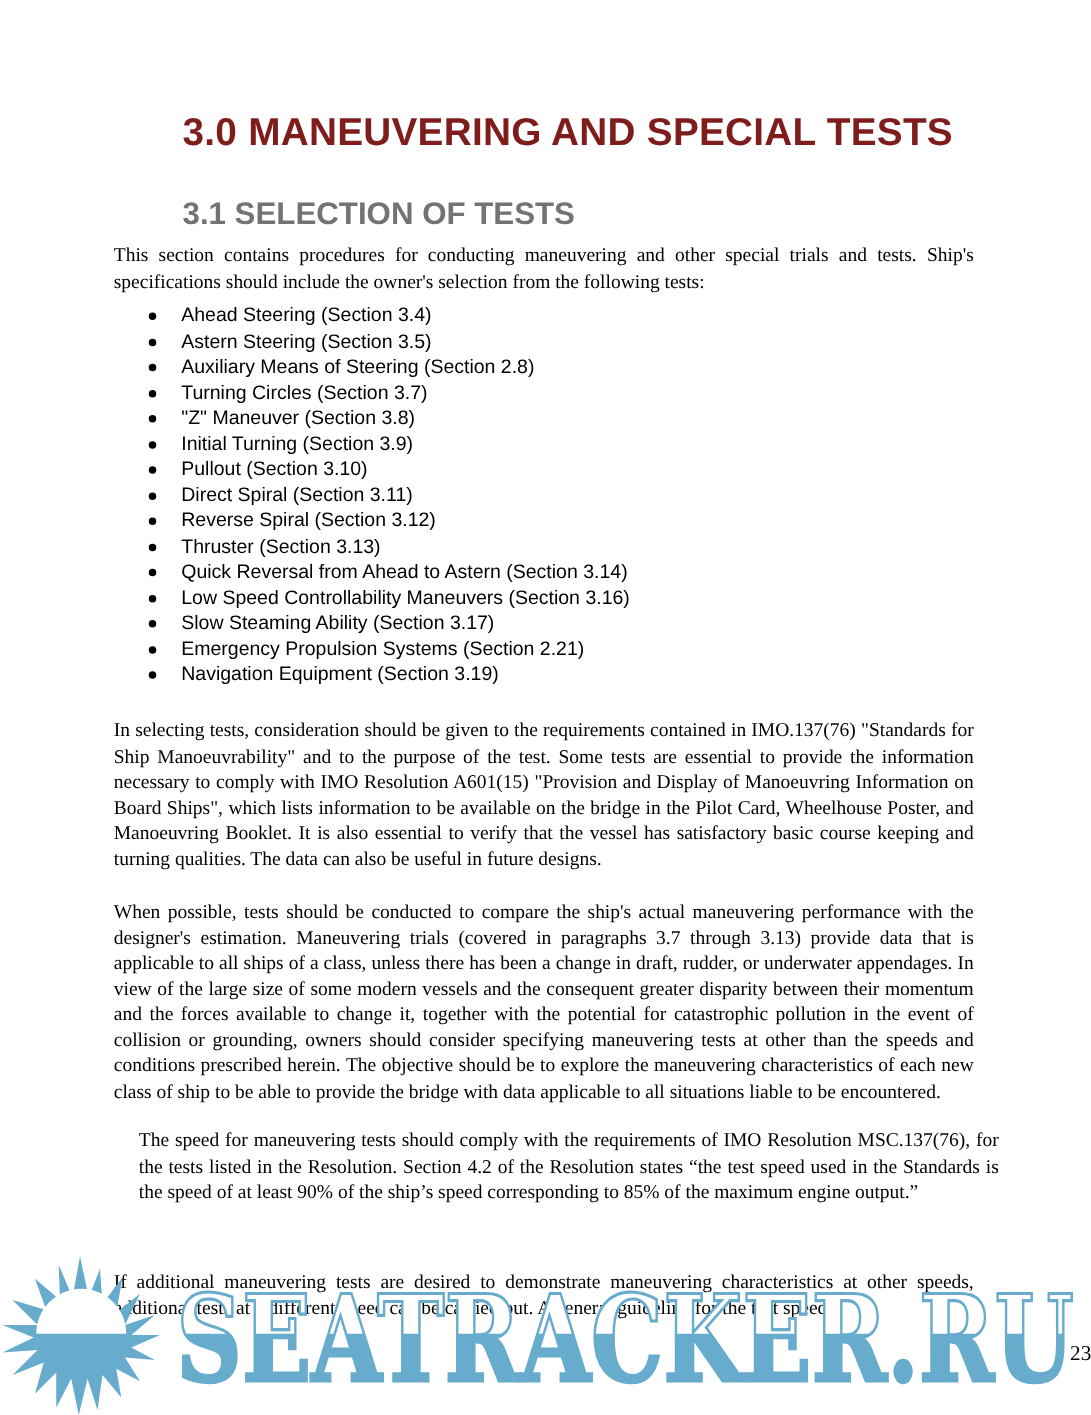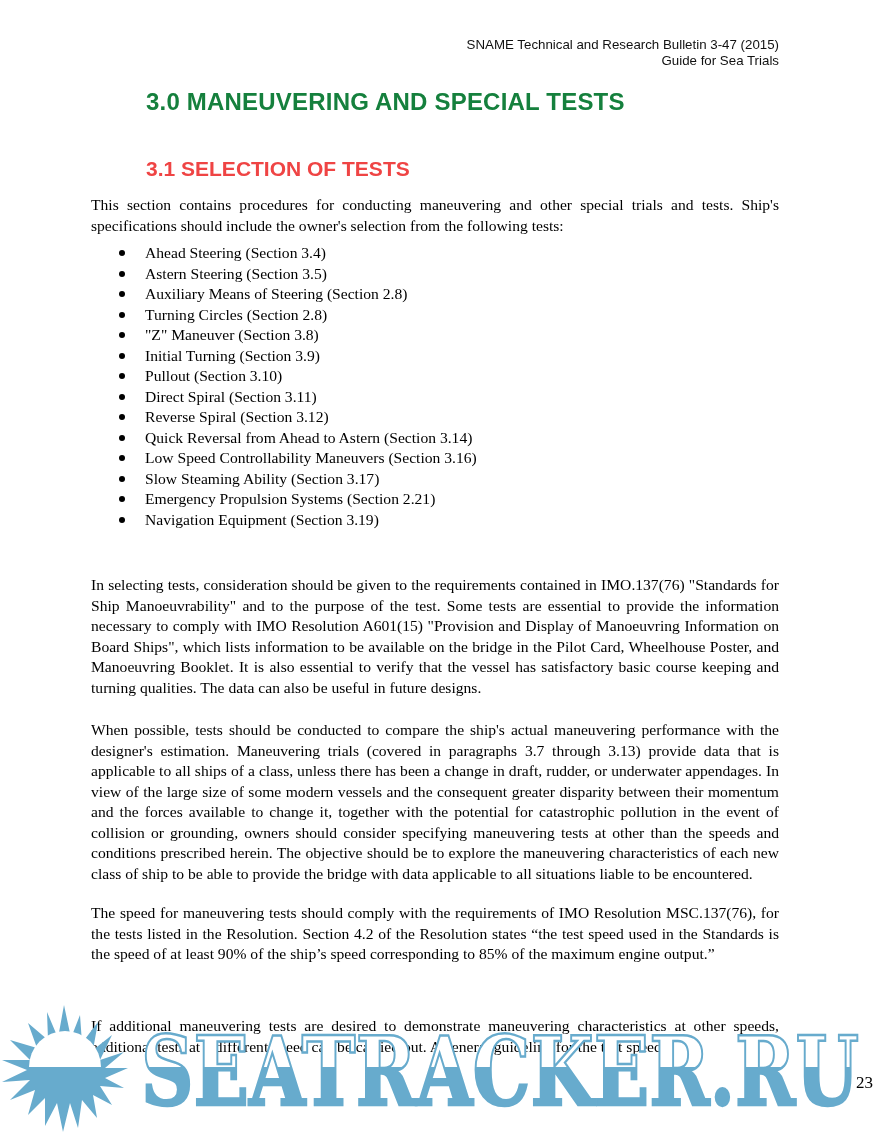--- a/index.html
+++ b/index.html
@@ -4,80 +4,77 @@
 <style>
   html, body { margin: 0; padding: 0; background: #ffffff; }
   body { width: 873px; height: 1132px; position: relative; overflow: hidden; }
   .page { position: absolute; left: 0; top: 0; width: 873px; height: 1132px; background: #fff; }
   .running-header {
     position: absolute; right: 94px; top: 37px; text-align: right;
     font-family: "Liberation Sans", sans-serif; font-size: 13.3px; line-height: 16px; color: #111;
   }
   .h1 {
     position: absolute; left: 146px; top: 88px;
-    font-family: "Liberation Sans", sans-serif; font-weight: bold; font-size: 24px; color: #15803d;
+    font-family: "Liberation Sans", sans-serif; font-weight: bold; font-size: 31px; color: #7f1d1d;
     letter-spacing: 0.2px; white-space: nowrap;
   }
   .h2 {
     position: absolute; left: 146px; top: 157px;
-    font-family: "Liberation Sans", sans-serif; font-weight: bold; font-size: 21px; color: #ef4444;
+    font-family: "Liberation Sans", sans-serif; font-weight: bold; font-size: 25px; color: #737373;
     white-space: nowrap;
   }
   .body-text {
     position: absolute; left: 91px; width: 688px;
     font-family: Liberation Serif, serif; font-size: 15.6px; line-height: 20.5px; color: #000;
     text-align: justify;
   }
   .intro { top: 195px; }
   ul.tests {
     position: absolute; left: 91px; top: 243px; margin: 0; padding: 0; list-style: none;
-    font-family: Liberation Serif, serif; font-size: 15.6px; line-height: 20.5px; color: #000;
+    font-family: Liberation Sans, sans-serif; font-size: 15.6px; line-height: 20.5px; color: #000;
   }
   ul.tests li { position: relative; padding-left: 54px; white-space: nowrap; }
   ul.tests li .bullet {
     position: absolute; left: 28px; top: 7px; width: 6px; height: 6px; border-radius: 50%; background: #000;
   }
   .p1 { top: 575px; }
   .p2 { top: 720px; }
-  .p3 { top: 903px; }
+  .p3 { top: 903px; margin-left: 20px; }
   .p4 { top: 1016px; }
   .page-number {
     position: absolute; left: 0; width: 873px; top: 1073px; text-align: right;
     font-family: "Liberation Serif", serif; font-size: 17px; color: #000; z-index: 3;
   }
   .watermark { position: absolute; left: 0; top: 1000px; width: 873px; height: 132px; z-index: 2; pointer-events: none; }
   .watermark-text {
     position: absolute; left: 138px; top: 1029px; width: 725px; height: 80px; z-index: 2;
   }
 </style>
 </head>
 <body>
 
 <div class="page">
 
-  <div class="running-header">
-    <div>SNAME Technical and Research Bulletin 3-47 (2015)</div>
-    <div>Guide for Sea Trials</div>
-  </div>
 
   <div class="h1">3.0 MANEUVERING AND SPECIAL TESTS</div>
   <div class="h2">3.1 SELECTION OF TESTS</div>
 
   <div class="body-text intro">This section contains procedures for conducting maneuvering and other special trials and tests.  Ship's specifications should include the owner's selection from the following tests:</div>
 
   <ul class="tests">
     <li><span class="bullet"></span><span>Ahead Steering (Section 3.4)</span></li>
     <li><span class="bullet"></span><span>Astern Steering (Section 3.5)</span></li>
     <li><span class="bullet"></span><span>Auxiliary Means of Steering (Section 2.8)</span></li>
-    <li><span class="bullet"></span><span>Turning Circles (Section 2.8)</span></li>
+    <li><span class="bullet"></span><span>Turning Circles (Section 3.7)</span></li>
     <li><span class="bullet"></span><span>"Z" Maneuver (Section 3.8)</span></li>
     <li><span class="bullet"></span><span>Initial Turning (Section 3.9)</span></li>
     <li><span class="bullet"></span><span>Pullout (Section 3.10)</span></li>
     <li><span class="bullet"></span><span>Direct Spiral (Section 3.11)</span></li>
     <li><span class="bullet"></span><span>Reverse Spiral (Section 3.12)</span></li>
+    <li><span class="bullet"></span><span>Thruster (Section 3.13)</span></li>
     <li><span class="bullet"></span><span>Quick Reversal from Ahead to Astern (Section 3.14)</span></li>
     <li><span class="bullet"></span><span>Low Speed Controllability Maneuvers (Section 3.16)</span></li>
     <li><span class="bullet"></span><span>Slow Steaming Ability (Section 3.17)</span></li>
     <li><span class="bullet"></span><span>Emergency Propulsion Systems (Section 2.21)</span></li>
     <li><span class="bullet"></span><span>Navigation Equipment (Section 3.19)</span></li>
   </ul>
 
   <div class="body-text p1">In selecting tests, consideration should be given to the requirements contained in IMO.137(76) "Standards for Ship Manoeuvrability" and to the purpose of the test.  Some tests are essential to provide the information necessary to comply with IMO Resolution A601(15) "Provision and Display of Manoeuvring Information on Board Ships", which lists information to be available on the bridge in the Pilot Card, Wheelhouse Poster, and Manoeuvring Booklet.  It is also essential to verify that the vessel has satisfactory basic course keeping and turning qualities.  The data can also be useful in future designs.</div>
   <div class="body-text p2">When possible, tests should be conducted to compare the ship's actual maneuvering performance with the designer's estimation.  Maneuvering trials (covered in paragraphs 3.7 through 3.13) provide data that is applicable to all ships of a class, unless there has been a change in draft, rudder, or underwater appendages.  In view of the large size of some modern vessels and the consequent greater disparity between their momentum and the forces available to change it, together with the potential for catastrophic pollution in the event of collision or grounding, owners should consider specifying maneuvering tests at other than the speeds and conditions prescribed herein.  The objective should be to explore the maneuvering characteristics of each new class of ship to be able to provide the bridge with data applicable to all situations liable to be encountered.</div>
   <div class="body-text p3">The speed for maneuvering tests should comply with the requirements of IMO Resolution MSC.137(76), for the tests listed in the Resolution.  Section 4.2 of the Resolution states “the test speed used in the Standards is the speed of at least 90% of the ship’s speed corresponding to 85% of the maximum engine output.”</div>

